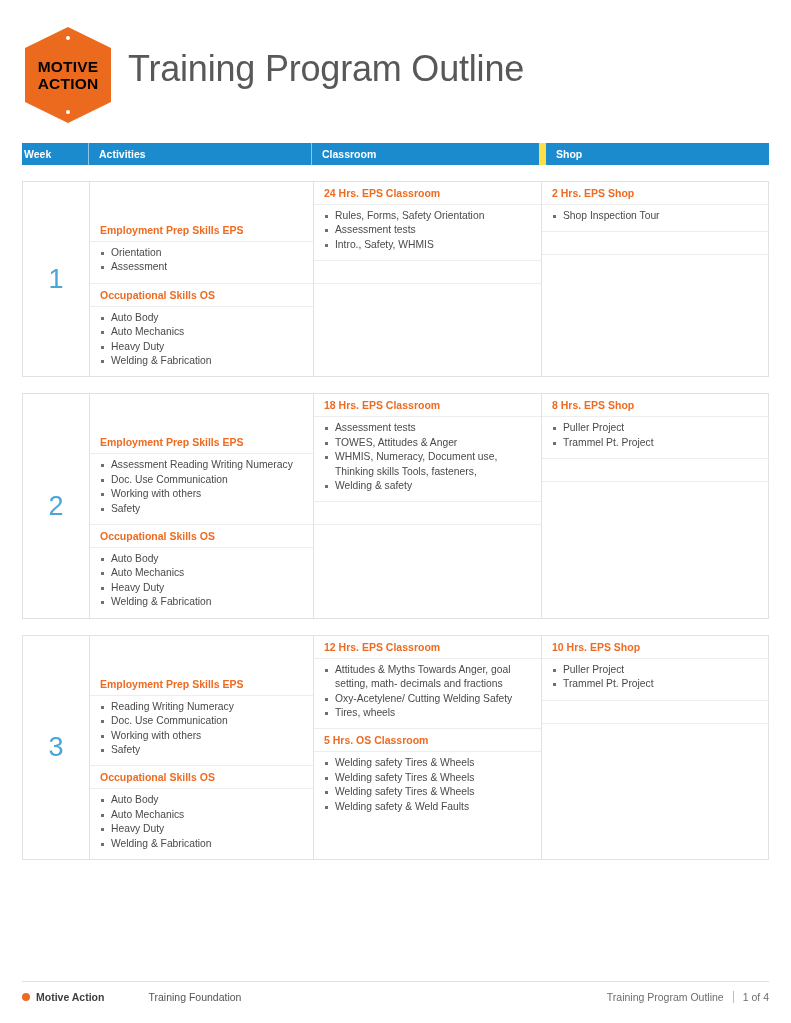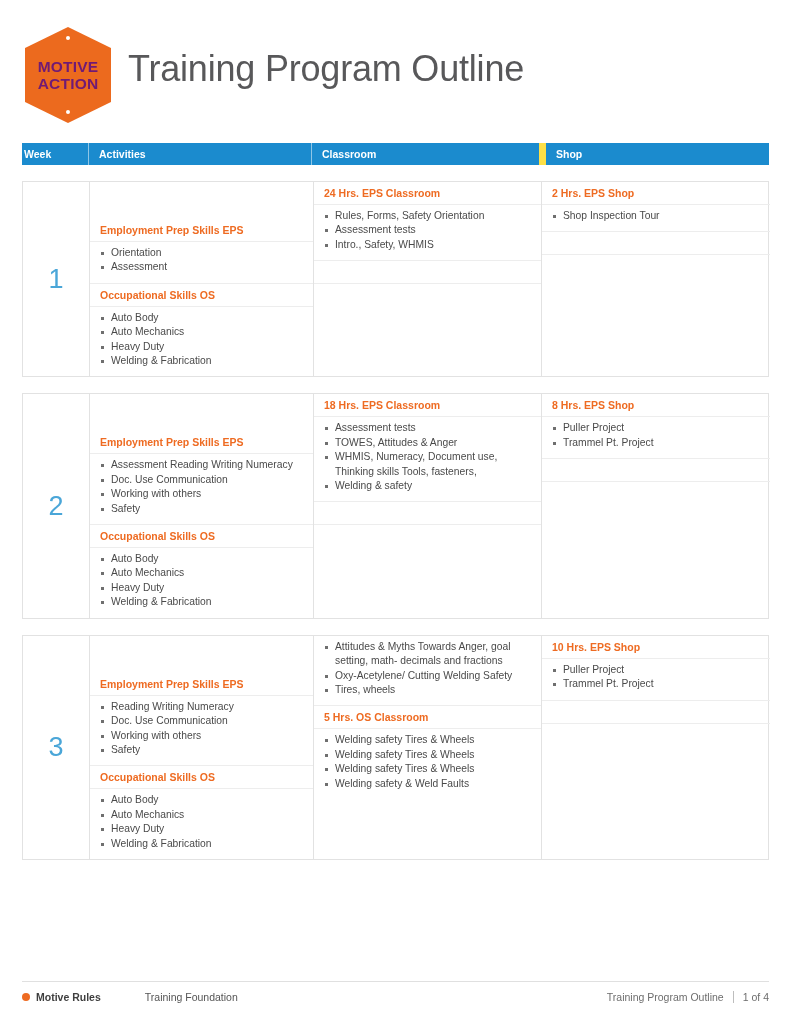--- a/index.html
+++ b/index.html
@@ -40,21 +40,21 @@
     border-radius: 50%;
     background: #ffffff;
   }
   .logo-dot.top { top: 9px; }
   .logo-dot.bottom { bottom: 9px; }
   .logo-text {
     position: absolute;
     left: 0; right: 0; top: 50%;
     transform: translateY(-50%);
     text-align: center;
-    color: #701a75;
+    color: #000000;
     font-family: "Liberation Sans", sans-serif;
     font-weight: bold;
     font-size: 15.5px;
     line-height: 17px;
     letter-spacing: 0.2px;
   }
   .page-title {
     position: absolute;
     left: 128px; top: 48px;
     font-size: 36px;
@@ -306,20 +306,21 @@
             <div class="sect-title">Occupational Skills OS</div>
             <div class="sect-body last">
               <div class="bl">Auto Body</div>
               <div class="bl">Auto Mechanics</div>
               <div class="bl">Heavy Duty</div>
               <div class="bl">Welding &amp; Fabrication</div>
             </div>
             <div class="spacer-grow"></div>
           </div>
           <div class="wcol cls">
+            <div class="sect-title">12 Hrs. EPS Classroom</div>
             <div class="sect-body">
               <div class="bl">Attitudes &amp; Myths Towards Anger, goal setting, math- decimals and fractions</div>
               <div class="bl">Oxy-Acetylene/ Cutting Welding Safety</div>
               <div class="bl">Tires, wheels</div>
             </div>
             <div class="sect-title">5 Hrs. OS Classroom</div>
             <div class="sect-body last">
               <div class="bl">Welding safety Tires &amp; Wheels</div>
               <div class="bl">Welding safety Tires &amp; Wheels</div>
               <div class="bl">Welding safety Tires &amp; Wheels</div>
@@ -338,21 +339,21 @@
             <div class="spacer-grow"></div>
           </div>
         </div>
       </div>
     </div>
 </div>
 
 <div class="page-footer">
   <div class="footer-left">
     <span class="footer-dot"></span>
-    <span class="footer-brand">Motive Rules</span>
+    <span class="footer-brand">Motive Action</span>
     <span class="footer-sub">Training Foundation</span>
   </div>
   <div class="footer-right">
     <span>Training Program Outline</span>
     <span class="footer-sep"></span>
     <span>1 of 4</span>
   </div>
 </div>
 
 </body></html>

